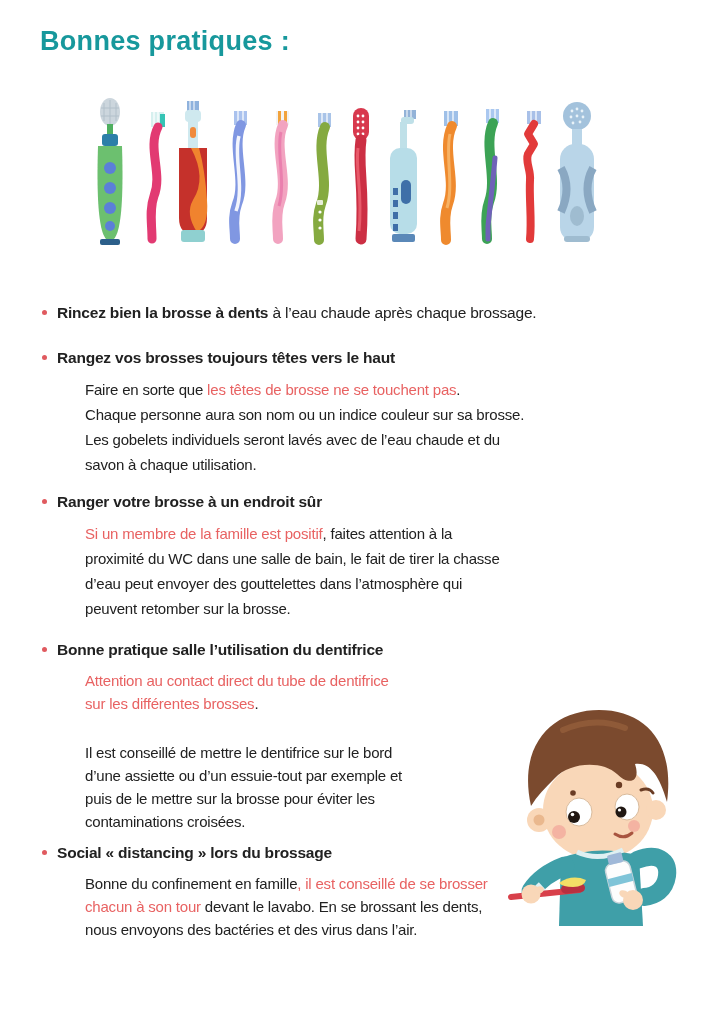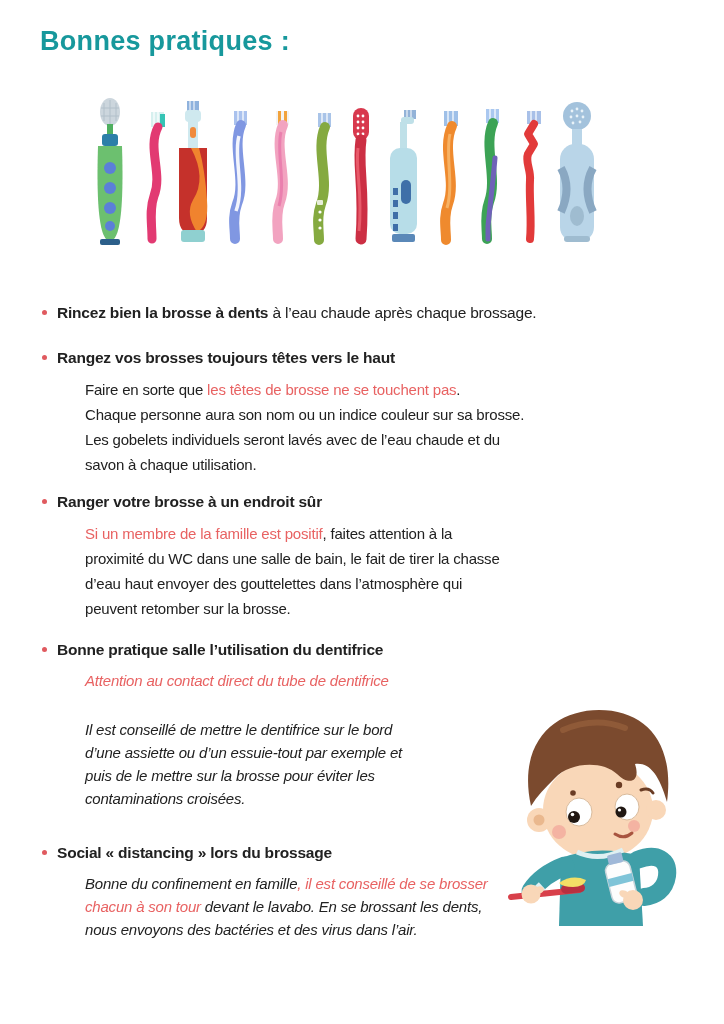--- a/index.html
+++ b/index.html
@@ -20,21 +20,21 @@
   .s1{top:302px}.s2{top:347px}.s3{top:491px}.s4{top:639px}.s5{top:842px}
 
   .item{position:relative;padding-left:17px;font-size:15.5px;line-height:21px;}
   .dot{position:absolute;left:2px;top:8px;width:5px;height:5px;border-radius:50%;
        background:var(--bullet-red,#e05a5f);}
   .hb{font-weight:700;letter-spacing:-0.2px;}
   .ht{font-weight:400;letter-spacing:-0.2px;}
 
   .para{margin:9px 0 0 45px;font-size:15px;letter-spacing:-0.2px;}
   .tline{white-space:nowrap;line-height:25px;}
-  .s4 .tline,.s5 .tline{line-height:23px;font-style:italic;}
+  .s4 .tline,.s5 .tline{line-height:23px;}
   .para2{margin-top:26px;}
   .red{color:var(--accent-red,#e86262);}
 </style>
 </head>
 <body>
 
 <div class="page">
 
   <h1 class="title">Bonnes pratiques :</h1>
 
@@ -174,32 +174,33 @@
   </section>
 
   <section class="sec s3">
     <div class="item">
       <span class="dot"></span>
       <span class="hb">Ranger votre brosse à un endroit sûr</span>
     </div>
     <div class="para">
         <div class="tline"><span class="red">Si un membre de la famille est positif</span><span>, faites attention à la</span></div>
         <div class="tline"><span>proximité du WC dans une salle de bain, le fait de tirer la chasse</span></div>
-        <div class="tline"><span>d’eau haut envoyer des gouttelettes dans l’atmosphère qui</span></div>
+        <div class="tline"><span>d’eau peut envoyer des gouttelettes dans l’atmosphère qui</span></div>
         <div class="tline"><span>peuvent retomber sur la brosse.</span></div>
       </div>
   </section>
 
   <section class="sec s4">
     <div class="item">
       <span class="dot"></span>
       <span class="hb">Bonne pratique salle l’utilisation du dentifrice</span>
     </div>
     <div class="para">
         <div class="tline"><span class="red">Attention au contact direct du tube de dentifrice</span></div>
+        <div class="tline"><span class="red">sur les différentes brosses</span><span>.</span></div>
       </div>
     <div class="para para2">
         <div class="tline"><span>Il est conseillé de mettre le dentifrice sur le bord</span></div>
         <div class="tline"><span>d’une assiette ou d’un essuie-tout par exemple et</span></div>
         <div class="tline"><span>puis de le mettre sur la brosse pour éviter les</span></div>
         <div class="tline"><span>contaminations croisées.</span></div>
       </div>
   </section>
 
   <section class="sec s5">

